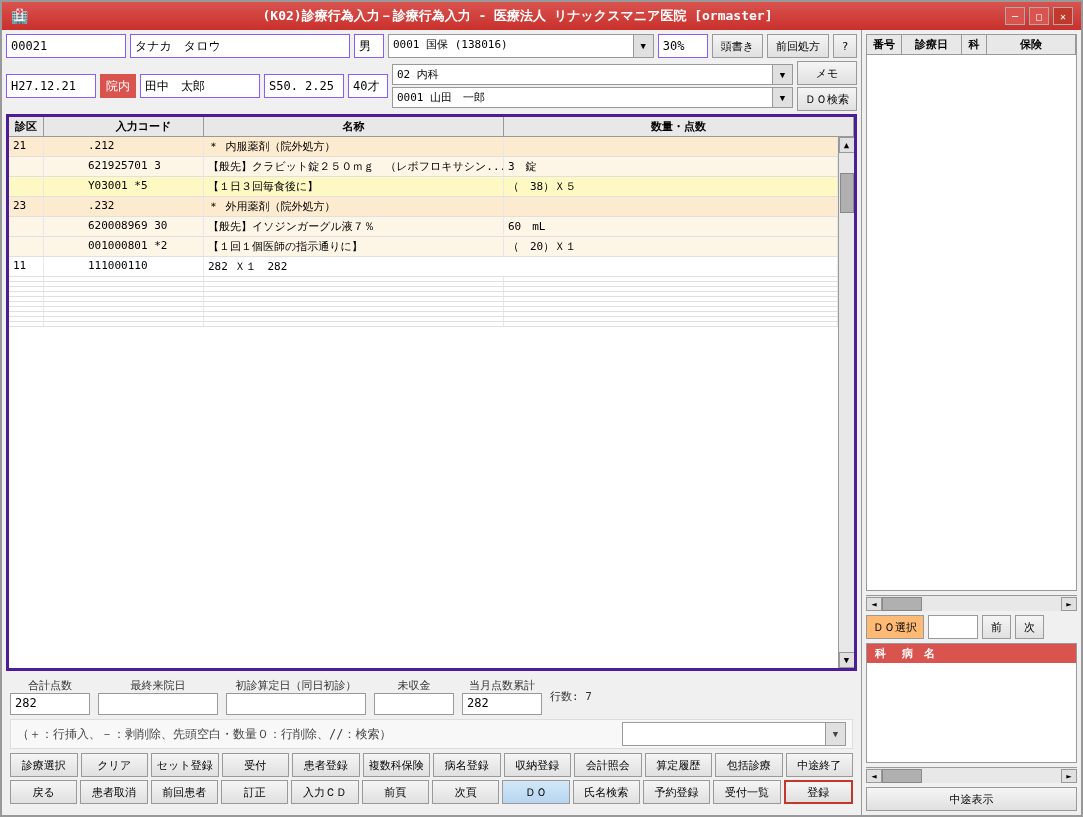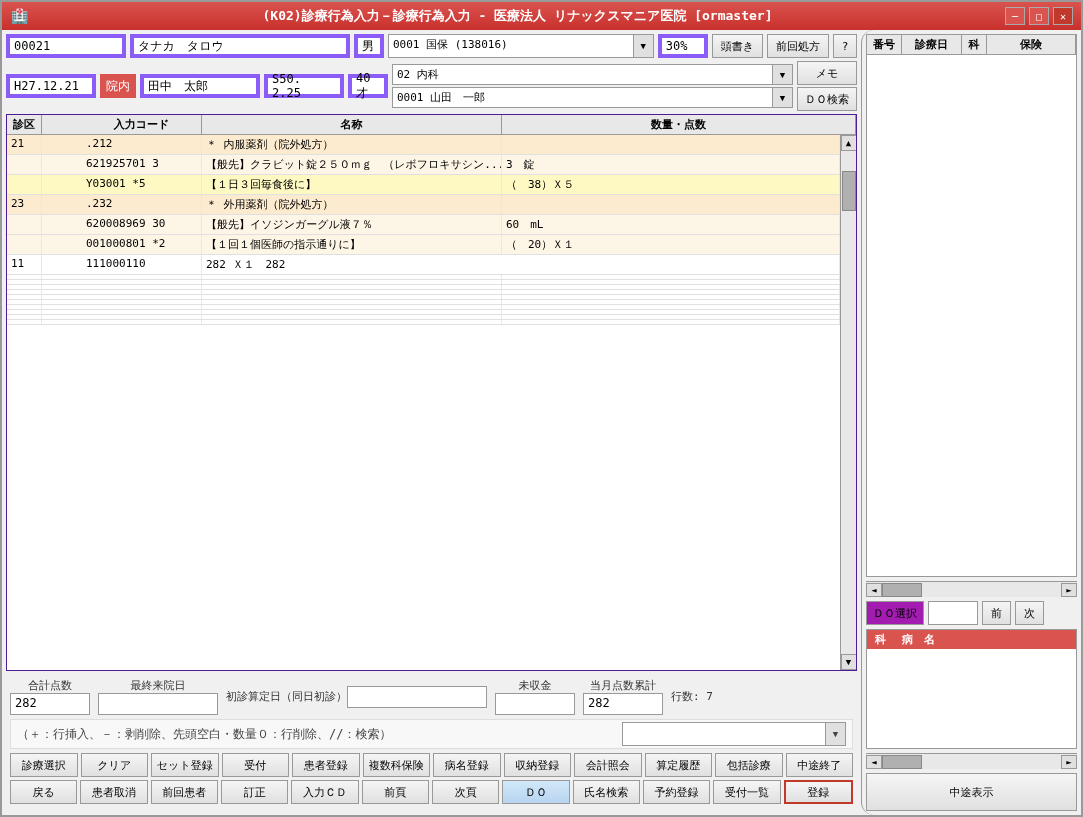--- a/index.html
+++ b/index.html
@@ -13,26 +13,26 @@
     .title-btn { width: 20px; height: 18px; background: #d9534f; border: 1px solid #aaa; color: white; cursor: pointer; display: flex; align-items: center; justify-content: center; font-size: 10px; }
     .title-btn.close { background: #c0392b; }
     .title-icon { width: 20px; height: 20px; display: flex; align-items: center; justify-content: center; color: white; font-size: 14px; }
     
     .main-content { display: flex; flex: 1; overflow: hidden; }
     
     .left-panel { flex: 1; display: flex; flex-direction: column; padding: 4px; gap: 3px; overflow: hidden; }
     
     .row { display: flex; gap: 4px; align-items: center; flex-shrink: 0; }
     
-    .field-box { border: 4px solid #8b5cf6; background: white; padding: 2px 4px; height: 24px; display: flex; align-items: center; }
+    .field-box { border: 1px solid #8b5cf6; background: white; padding: 2px 4px; height: 24px; display: flex; align-items: center; }
     .field-label { background: #d9534f; color: white; padding: 2px 6px; height: 24px; display: flex; align-items: center; font-size: 11px; flex-shrink: 0; }
     
     .btn { border: 1px solid #999; background: linear-gradient(to bottom, #f5f5f5, #e0e0e0); padding: 2px 8px; height: 24px; cursor: pointer; display: flex; align-items: center; justify-content: center; font-size: 11px; white-space: nowrap; }
     
-    .table-area { flex: 1; border: 1px solid #4c1d95; background: white; overflow: hidden; display: flex; flex-direction: column; min-height: 0; }
+    .table-area { flex: 1; border: 3px solid #4c1d95; background: white; overflow: hidden; display: flex; flex-direction: column; min-height: 0; }
     .table-header { display: flex; background: #e8e8e8; border-bottom: 1px solid #999; flex-shrink: 0; }
     .th { border-right: 1px solid #999; padding: 2px 4px; font-weight: bold; font-size: 11px; text-align: center; flex-shrink: 0; }
     .table-body { flex: 1; overflow-y: auto; }
     
     .table-row { display: flex; border-bottom: 1px solid #e0e0e0; }
     .td { border-right: 1px solid #e8e8e8; padding: 2px 4px; font-size: 11px; flex-shrink: 0; overflow: hidden; white-space: nowrap; }
     .td-shinku { width: 35px; }
     .td-code { width: 120px; margin-left: 40px; }
     .td-name { width: 300px; }
     
@@ -40,37 +40,37 @@
     .totals-row { display: flex; gap: 8px; align-items: center; margin-bottom: 4px; }
     .total-label { font-size: 11px; color: #333; text-align: center; }
     .total-field { border: 1px solid #999; background: white; padding: 2px 4px; height: 22px; min-width: 80px; }
     .hint-bar { background: #f8f8f8; border: 1px solid #ddd; padding: 2px 6px; font-size: 11px; color: #444; display: flex; gap: 4px; align-items: center; margin-bottom: 4px; }
     
     .btn-row { display: flex; gap: 3px; margin-bottom: 3px; flex-wrap: nowrap; }
     .btn-sm { border: 1px solid #999; background: linear-gradient(to bottom, #f5f5f5, #e0e0e0); padding: 2px 6px; height: 24px; cursor: pointer; display: flex; align-items: center; justify-content: center; font-size: 11px; white-space: nowrap; flex: 1; min-width: 0; }
     .btn-sm.blue { background: linear-gradient(to bottom, #d0e8f8, #b8d4f0); }
     .btn-sm.red-outline { background: linear-gradient(to bottom, #f5f5f5, #e0e0e0); border: 2px solid #c0392b; }
     
-    .right-panel { width: 220px; background: #f0f0f0; border-left: 1px solid #999; display: flex; flex-direction: column; padding: 4px; gap: 4px; flex-shrink: 0; border-radius: 13px; }
+    .right-panel { width: 220px; background: #f0f0f0; border-left: 1px solid #999; display: flex; flex-direction: column; padding: 4px; gap: 4px; flex-shrink: 0; }
     
     .right-table { border: 1px solid #999; background: white; flex: 1; overflow: hidden; display: flex; flex-direction: column; min-height: 0; }
     .right-th { display: flex; background: #e8e8e8; border-bottom: 1px solid #999; flex-shrink: 0; }
     .right-th-cell { border-right: 1px solid #999; padding: 2px 4px; font-size: 11px; text-align: center; font-weight: bold; }
     .right-body { flex: 1; overflow: auto; }
     
     .do-row { display: flex; align-items: center; gap: 4px; flex-shrink: 0; }
-    .do-label { background: #a21caf; border: 1px solid #999; padding: 2px 6px; height: 24px; display: flex; align-items: center; font-size: 11px; }
+    .do-label { background: #fdba74; border: 1px solid #999; padding: 2px 6px; height: 24px; display: flex; align-items: center; font-size: 11px; }
     .do-input { border: 1px solid #999; background: white; width: 50px; height: 24px; padding: 2px 4px; }
     
     .disease-table { border: 1px solid #999; background: white; height: 120px; overflow: hidden; display: flex; flex-direction: column; flex-shrink: 0; }
     .disease-header { display: flex; background: #d9534f; flex-shrink: 0; }
     .disease-th { color: white; padding: 2px 8px; font-size: 11px; font-weight: bold; }
     .disease-body { flex: 1; overflow: auto; }
     
-    .chuuto-btn { background: linear-gradient(to bottom, #f5f5f5, #e0e0e0); border: 1px solid #999; padding: 18px 8px; height: 24px; cursor: pointer; font-size: 11px; white-space: nowrap; display: flex; align-items: center; justify-content: center; }
+    .chuuto-btn { background: linear-gradient(to bottom, #f5f5f5, #e0e0e0); border: 1px solid #999; padding: 4px 8px; height: 24px; cursor: pointer; font-size: 11px; white-space: nowrap; display: flex; align-items: center; justify-content: center; }
     
     .scrollbar-v { width: 16px; background: #e8e8e8; border-left: 1px solid #999; display: flex; flex-direction: column; align-items: center; }
     .scroll-thumb { width: 14px; height: 40px; background: #b0b0b0; border: 1px solid #888; margin: 20px auto 0; }
     .scroll-arrow { width: 16px; height: 16px; background: #e0e0e0; border: 1px solid #999; display: flex; align-items: center; justify-content: center; font-size: 9px; cursor: pointer; flex-shrink: 0; }
     
     .scrollbar-h { height: 16px; background: #e8e8e8; border-top: 1px solid #999; display: flex; align-items: center; }
     .scroll-thumb-h { height: 14px; width: 40px; background: #b0b0b0; border: 1px solid #888; }
     
     .gyou-count { font-size: 11px; color: #333; }
 
@@ -274,21 +274,21 @@
       <div class="footer-area">
         <div class="totals-row">
           <div style="display:flex;flex-direction:column;align-items:center;">
             <div class="total-label">合計点数</div>
             <div class="total-field">282</div>
           </div>
           <div style="display:flex;flex-direction:column;align-items:center;">
             <div class="total-label">最終来院日</div>
             <div class="total-field" style="min-width:120px;"></div>
           </div>
-          <div style="display:flex;align-items:center;">
+          <div style="display:flex;flex-direction:column;align-items:center;">
             <div class="total-label">初診算定日（同日初診）</div>
             <div class="total-field" style="min-width:140px;"></div>
           </div>
           <div style="display:flex;flex-direction:column;align-items:center;">
             <div class="total-label">未収金</div>
             <div class="total-field"></div>
           </div>
           <div style="display:flex;flex-direction:column;align-items:center;">
             <div class="total-label">当月点数累計</div>
             <div class="total-field">282</div>

